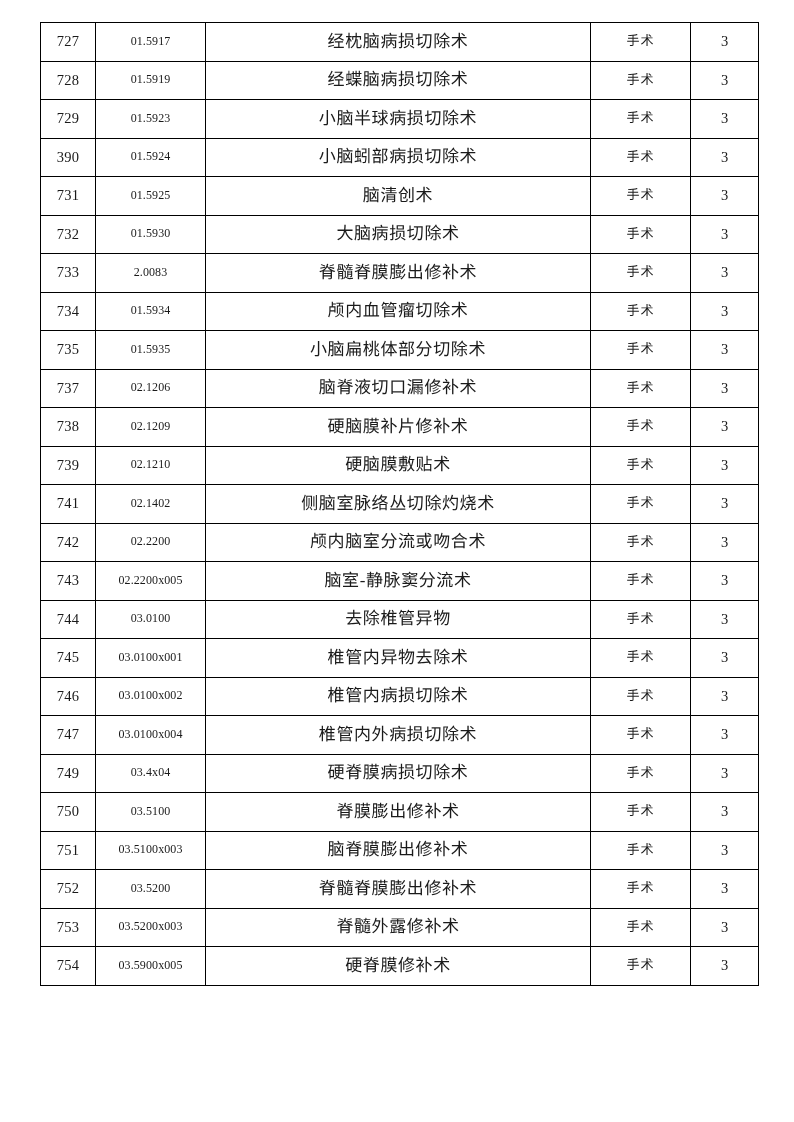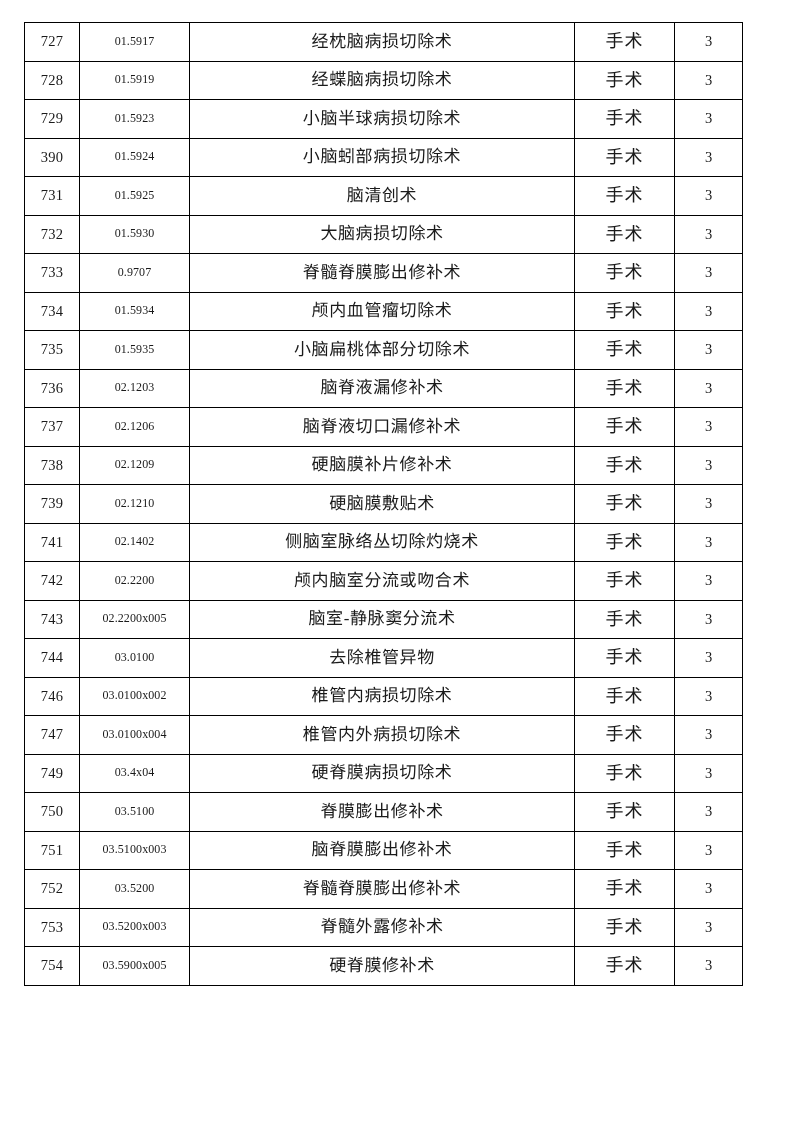--- a/index.html
+++ b/index.html
@@ -13,21 +13,21 @@
     height: 1122px;
     font-family: "Liberation Serif", "DejaVu Serif", serif;
     color: #1a1a1a;
     -webkit-font-smoothing: antialiased;
   }
   .page {
     position: relative;
     width: 794px;
     height: 1122px;
     box-sizing: border-box;
-    padding: 22px 36px 0 24px;
+    padding: 22px 36px 0 40px;
     background: #ffffff;
   }
   table.catalog {
     border-collapse: collapse;
     table-layout: fixed;
     width: 718px;
     margin: 0;
   }
   table.catalog col.c-seq   { width: 55px; }
   table.catalog col.c-code  { width: 110px; }
@@ -51,21 +51,21 @@
   }
   td.code {
     font-size: 12px;
     letter-spacing: 0.1px;
   }
   td.name {
     font-size: 17px;
     letter-spacing: 0.6px;
   }
   td.type {
-    font-size: 18px;
+    font-size: 13px;
     letter-spacing: 1px;
   }
   td.level {
     font-size: 14.5px;
   }
 </style>
 </head>
 <body>
 
 <div class="page">
@@ -115,47 +115,40 @@
         </tr>
         <tr>
           <td class="seq">732</td>
           <td class="code">01.5930</td>
           <td class="name">大脑病损切除术</td>
           <td class="type">手术</td>
           <td class="level">3</td>
         </tr>
         <tr>
           <td class="seq">733</td>
-          <td class="code">0.9707</td>
+          <td class="code">2.0083</td>
           <td class="name">脊髓脊膜膨出修补术</td>
           <td class="type">手术</td>
           <td class="level">3</td>
         </tr>
         <tr>
           <td class="seq">734</td>
           <td class="code">01.5934</td>
           <td class="name">颅内血管瘤切除术</td>
           <td class="type">手术</td>
           <td class="level">3</td>
         </tr>
         <tr>
           <td class="seq">735</td>
           <td class="code">01.5935</td>
           <td class="name">小脑扁桃体部分切除术</td>
           <td class="type">手术</td>
           <td class="level">3</td>
         </tr>
         <tr>
-          <td class="seq">736</td>
-          <td class="code">02.1203</td>
-          <td class="name">脑脊液漏修补术</td>
-          <td class="type">手术</td>
-          <td class="level">3</td>
-        </tr>
-        <tr>
           <td class="seq">737</td>
           <td class="code">02.1206</td>
           <td class="name">脑脊液切口漏修补术</td>
           <td class="type">手术</td>
           <td class="level">3</td>
         </tr>
         <tr>
           <td class="seq">738</td>
           <td class="code">02.1209</td>
           <td class="name">硬脑膜补片修补术</td>
@@ -187,20 +180,27 @@
           <td class="seq">743</td>
           <td class="code">02.2200x005</td>
           <td class="name">脑室-静脉窦分流术</td>
           <td class="type">手术</td>
           <td class="level">3</td>
         </tr>
         <tr>
           <td class="seq">744</td>
           <td class="code">03.0100</td>
           <td class="name">去除椎管异物</td>
+          <td class="type">手术</td>
+          <td class="level">3</td>
+        </tr>
+        <tr>
+          <td class="seq">745</td>
+          <td class="code">03.0100x001</td>
+          <td class="name">椎管内异物去除术</td>
           <td class="type">手术</td>
           <td class="level">3</td>
         </tr>
         <tr>
           <td class="seq">746</td>
           <td class="code">03.0100x002</td>
           <td class="name">椎管内病损切除术</td>
           <td class="type">手术</td>
           <td class="level">3</td>
         </tr>

